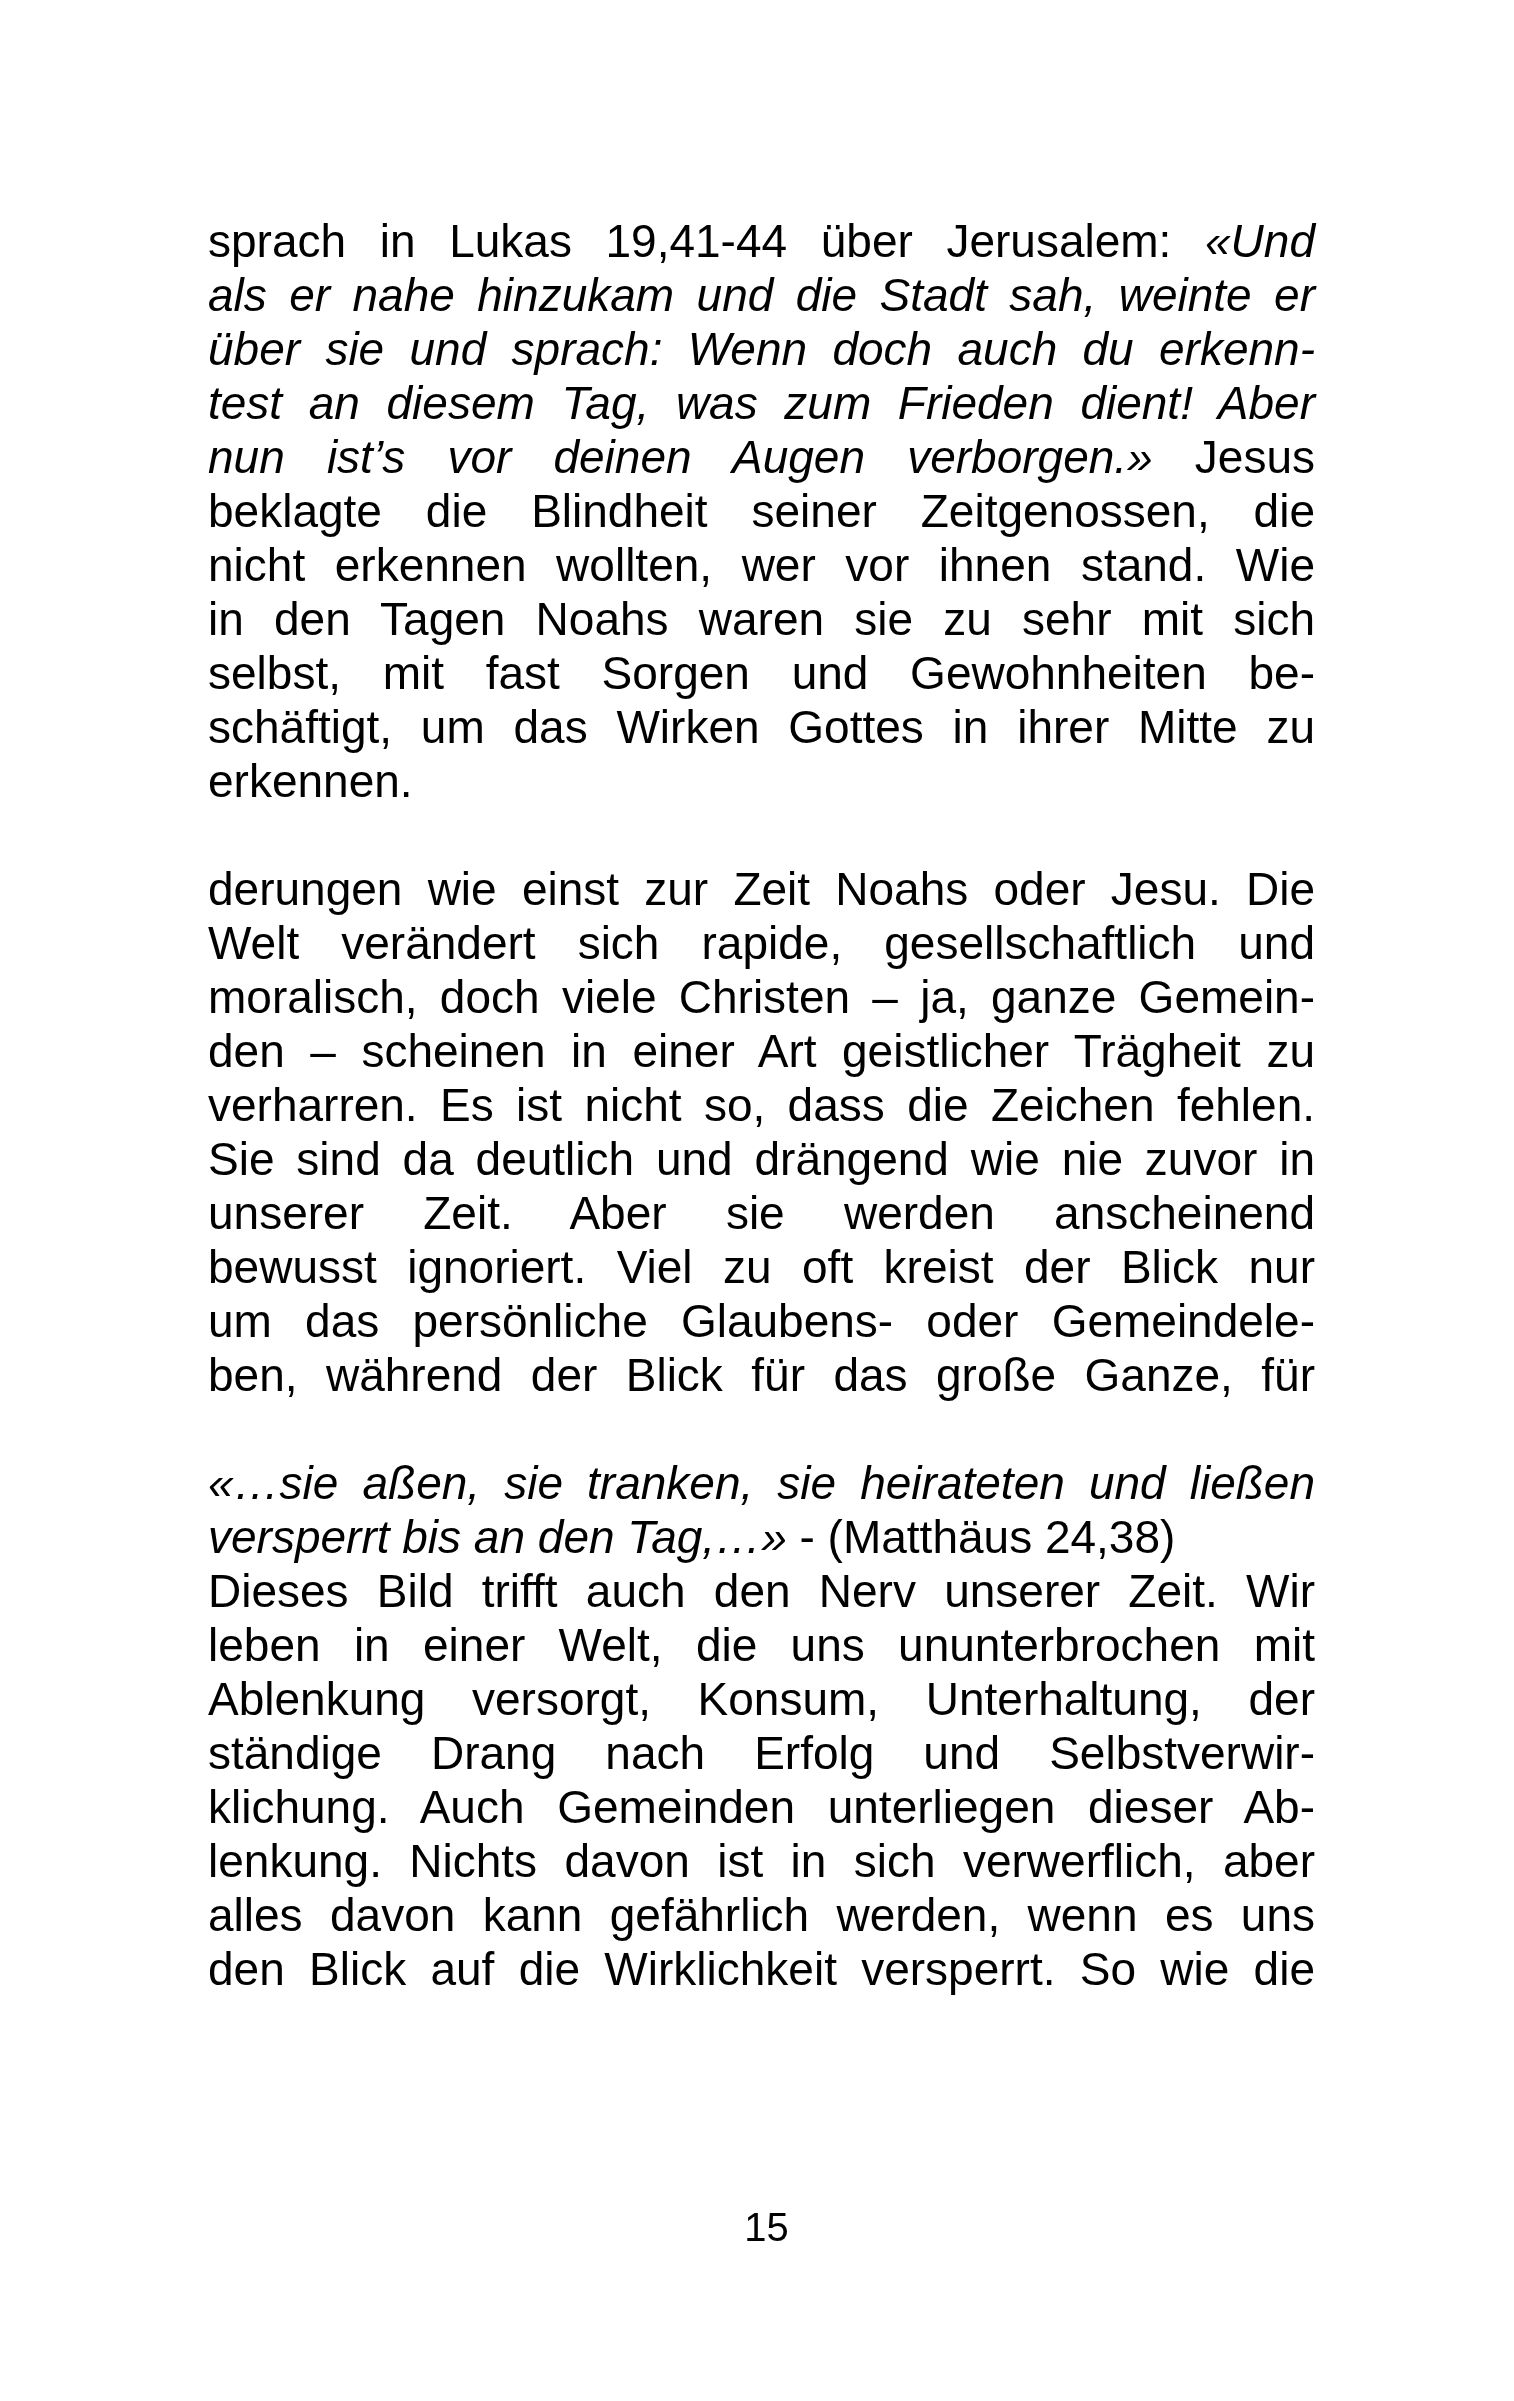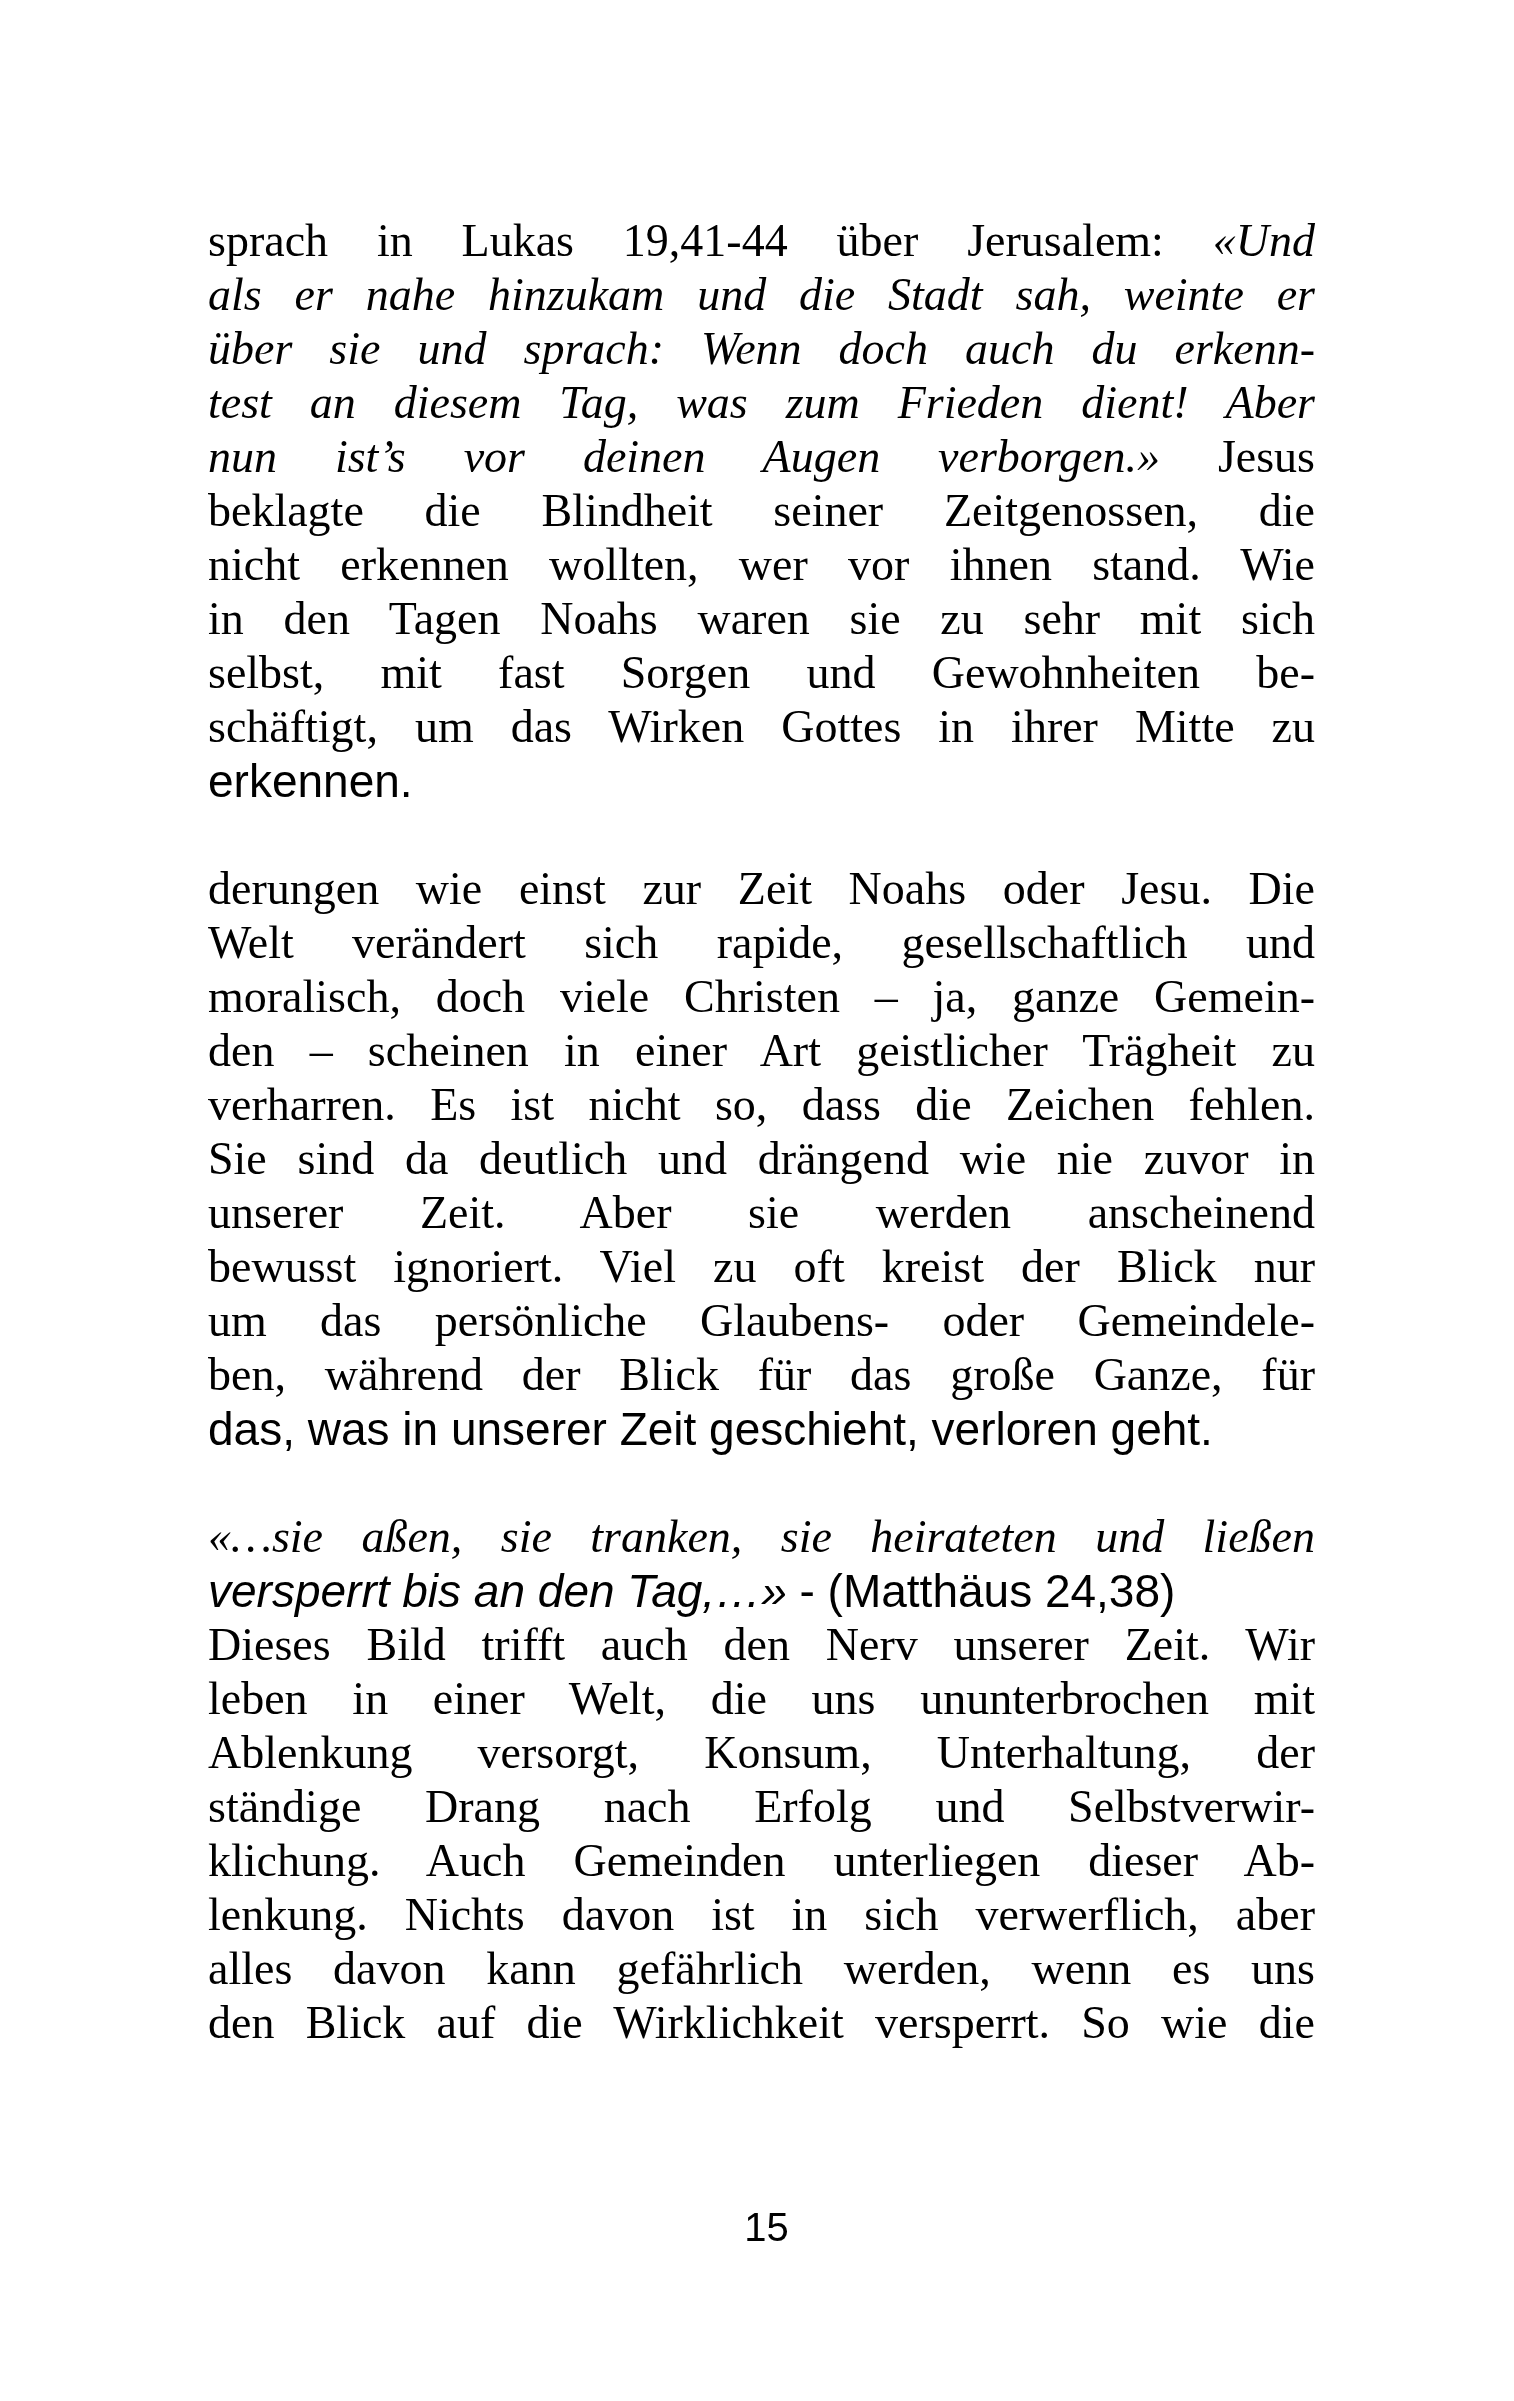--- a/index.html
+++ b/index.html
@@ -33,21 +33,20 @@
     margin-top: 54px;
   }
   .line {
     text-align: left;
     white-space: normal;
   }
   .line.justify {
     text-align: justify;
     text-align-last: justify;
     text-justify: inter-word;
-    font-family: Liberation Serif, serif;
   }
   .seg.italic {
     font-style: italic;
   }
   .page-number {
     position: absolute;
     left: 208px;
     top: 2207px;
     width: 1117px;
     text-align: center;
@@ -77,21 +76,20 @@
         <div class="line justify"><span class="seg">derungen wie einst zur Zeit Noahs oder Jesu. Die</span></div>
         <div class="line justify"><span class="seg">Welt verändert sich rapide, gesellschaftlich und</span></div>
         <div class="line justify"><span class="seg">moralisch, doch viele Christen – ja, ganze Gemein-</span></div>
         <div class="line justify"><span class="seg">den – scheinen in einer Art geistlicher Trägheit zu</span></div>
         <div class="line justify"><span class="seg">verharren. Es ist nicht so, dass die Zeichen fehlen.</span></div>
         <div class="line justify"><span class="seg">Sie sind da deutlich und drängend wie nie zuvor in</span></div>
         <div class="line justify"><span class="seg">unserer Zeit. Aber sie werden anscheinend</span></div>
         <div class="line justify"><span class="seg">bewusst ignoriert. Viel zu oft kreist der Blick nur</span></div>
         <div class="line justify"><span class="seg">um das persönliche Glaubens- oder Gemeindele-</span></div>
         <div class="line justify"><span class="seg">ben, während der Blick für das große Ganze, für</span></div>
-        <div class="line"><span class="seg">das, was in unserer Zeit geschieht, verloren geht.</span></div>
       </div>
       <div class="paragraph">
         <div class="line justify"><span class="seg italic">«…sie aßen, sie tranken, sie heirateten und ließen</span></div>
         <div class="line"><span class="seg italic">versperrt bis an den Tag,…»</span><span class="seg"> - (Matthäus 24,38)</span></div>
         <div class="line justify"><span class="seg">Dieses Bild trifft auch den Nerv unserer Zeit. Wir</span></div>
         <div class="line justify"><span class="seg">leben in einer Welt, die uns ununterbrochen mit</span></div>
         <div class="line justify"><span class="seg">Ablenkung versorgt, Konsum, Unterhaltung, der</span></div>
         <div class="line justify"><span class="seg">ständige Drang nach Erfolg und Selbstverwir-</span></div>
         <div class="line justify"><span class="seg">klichung. Auch Gemeinden unterliegen dieser Ab-</span></div>
         <div class="line justify"><span class="seg">lenkung. Nichts davon ist in sich verwerflich, aber</span></div>

